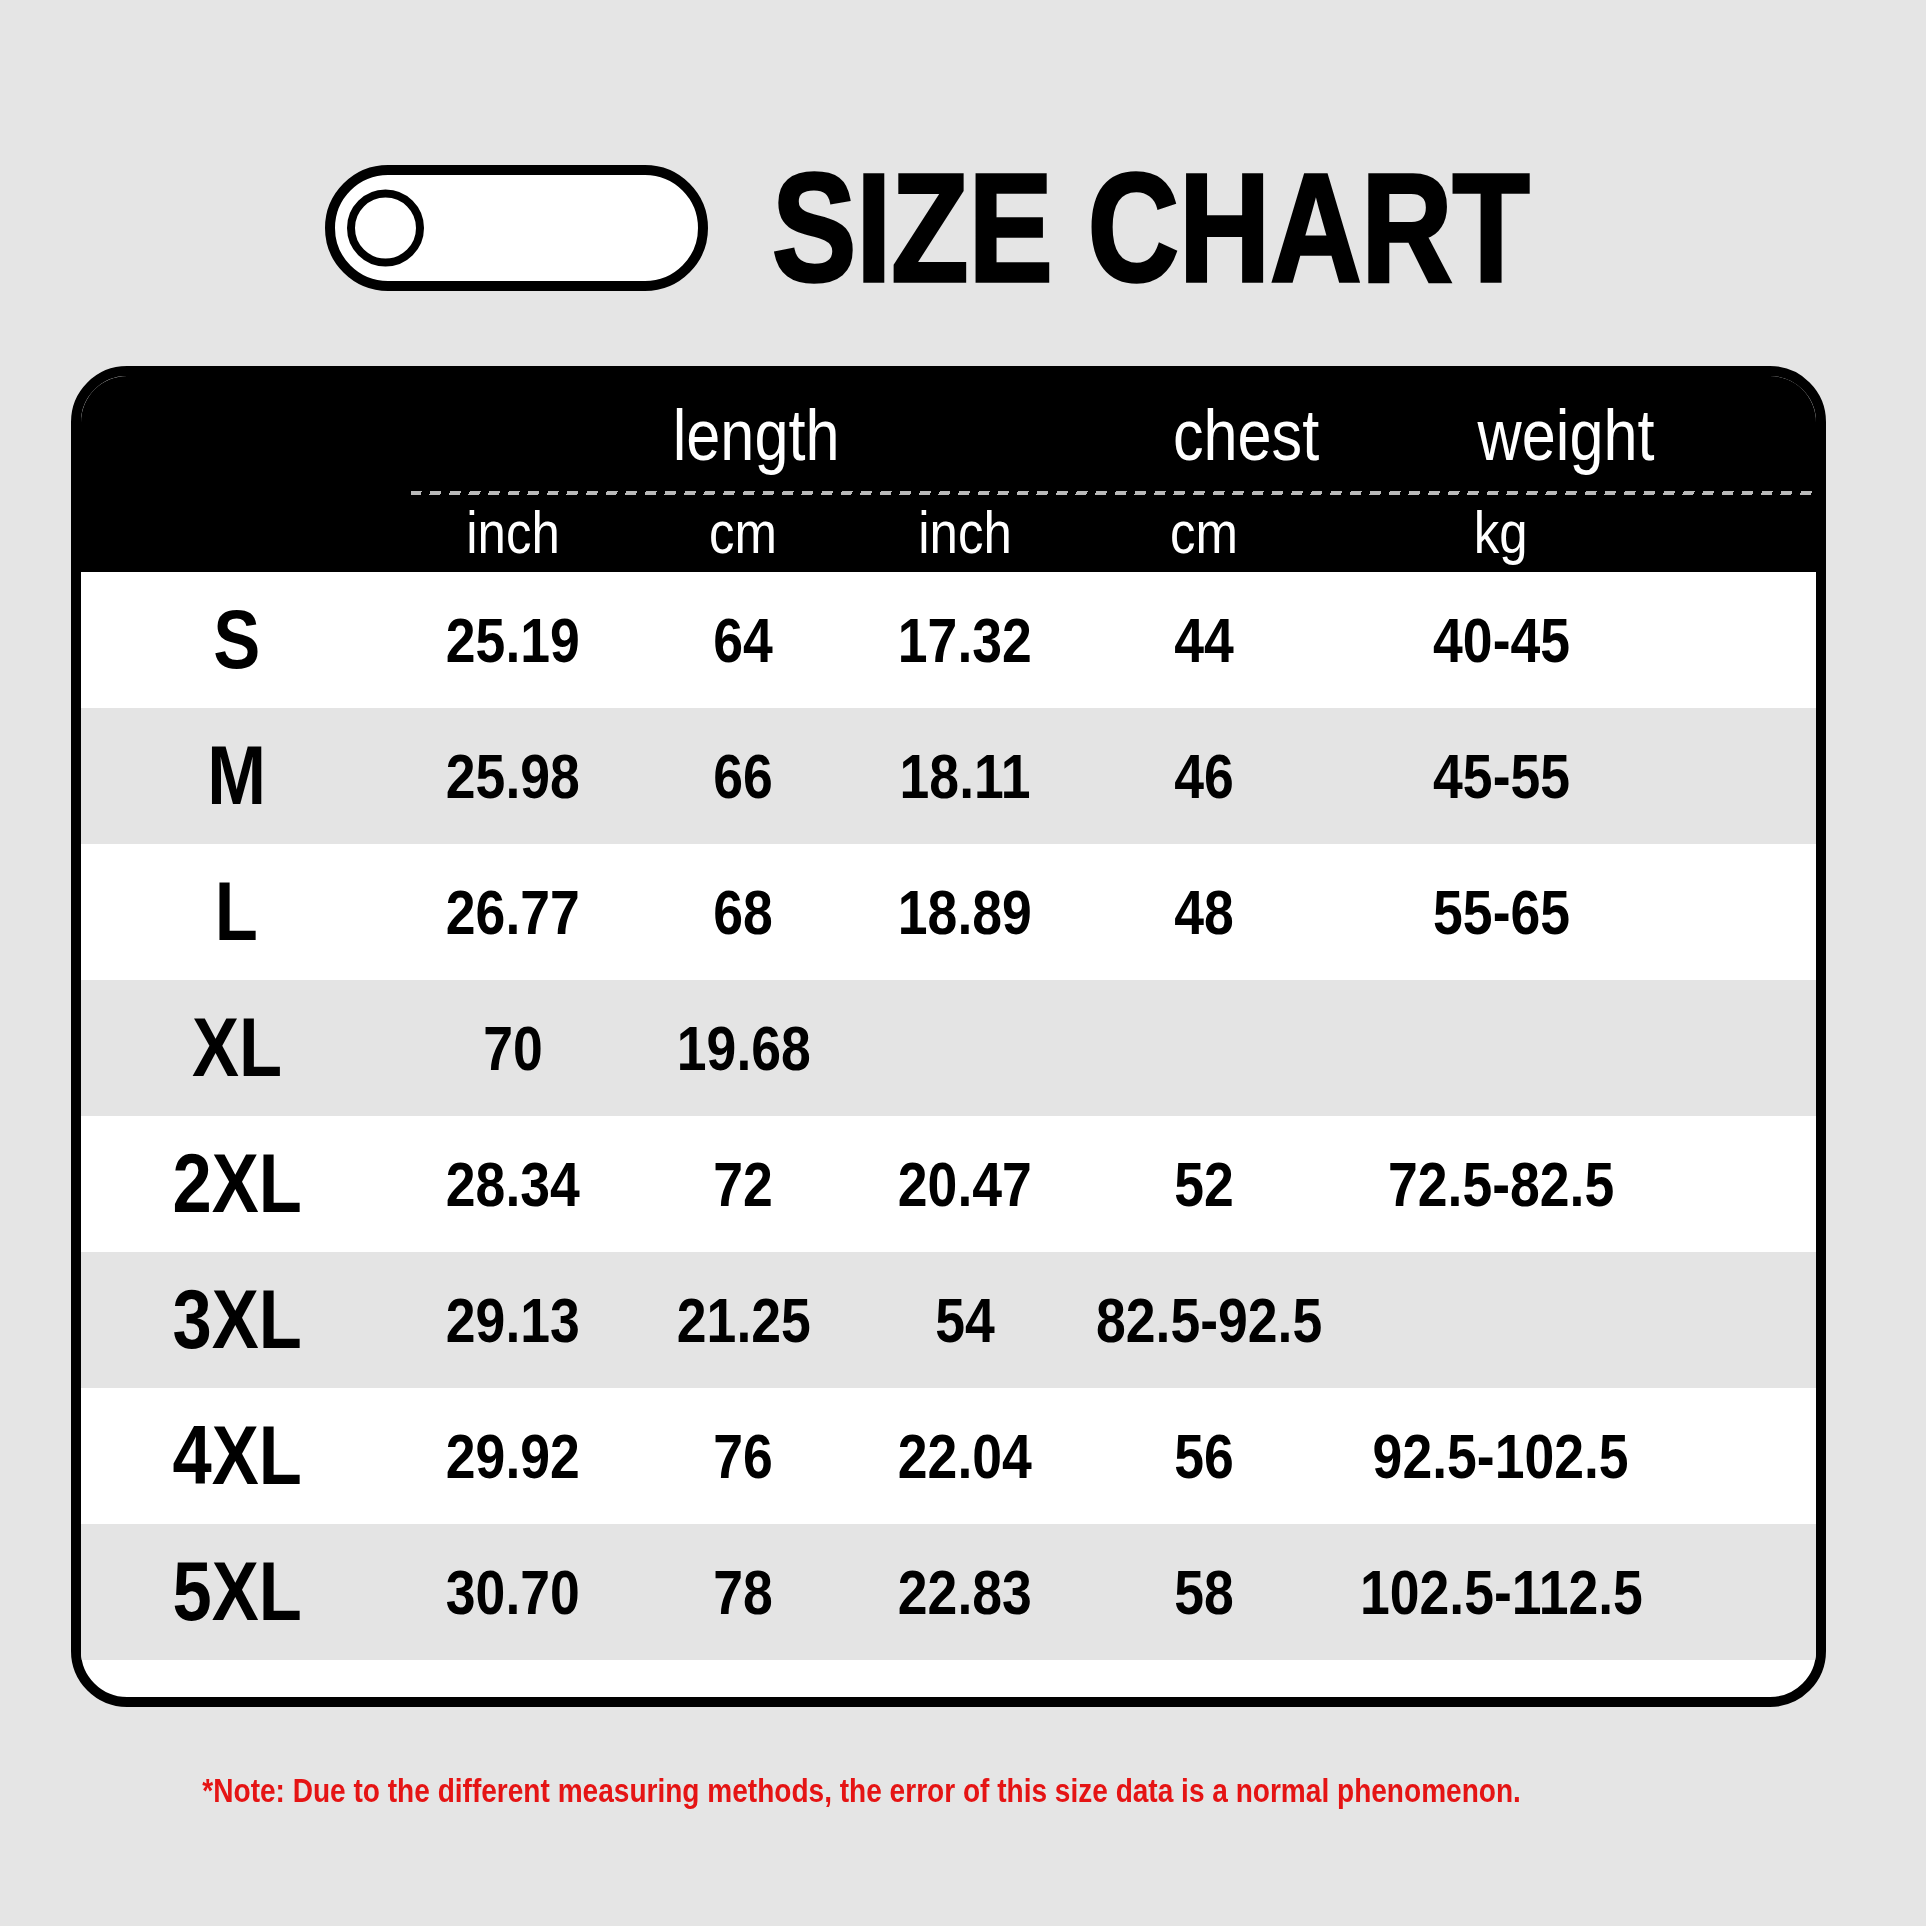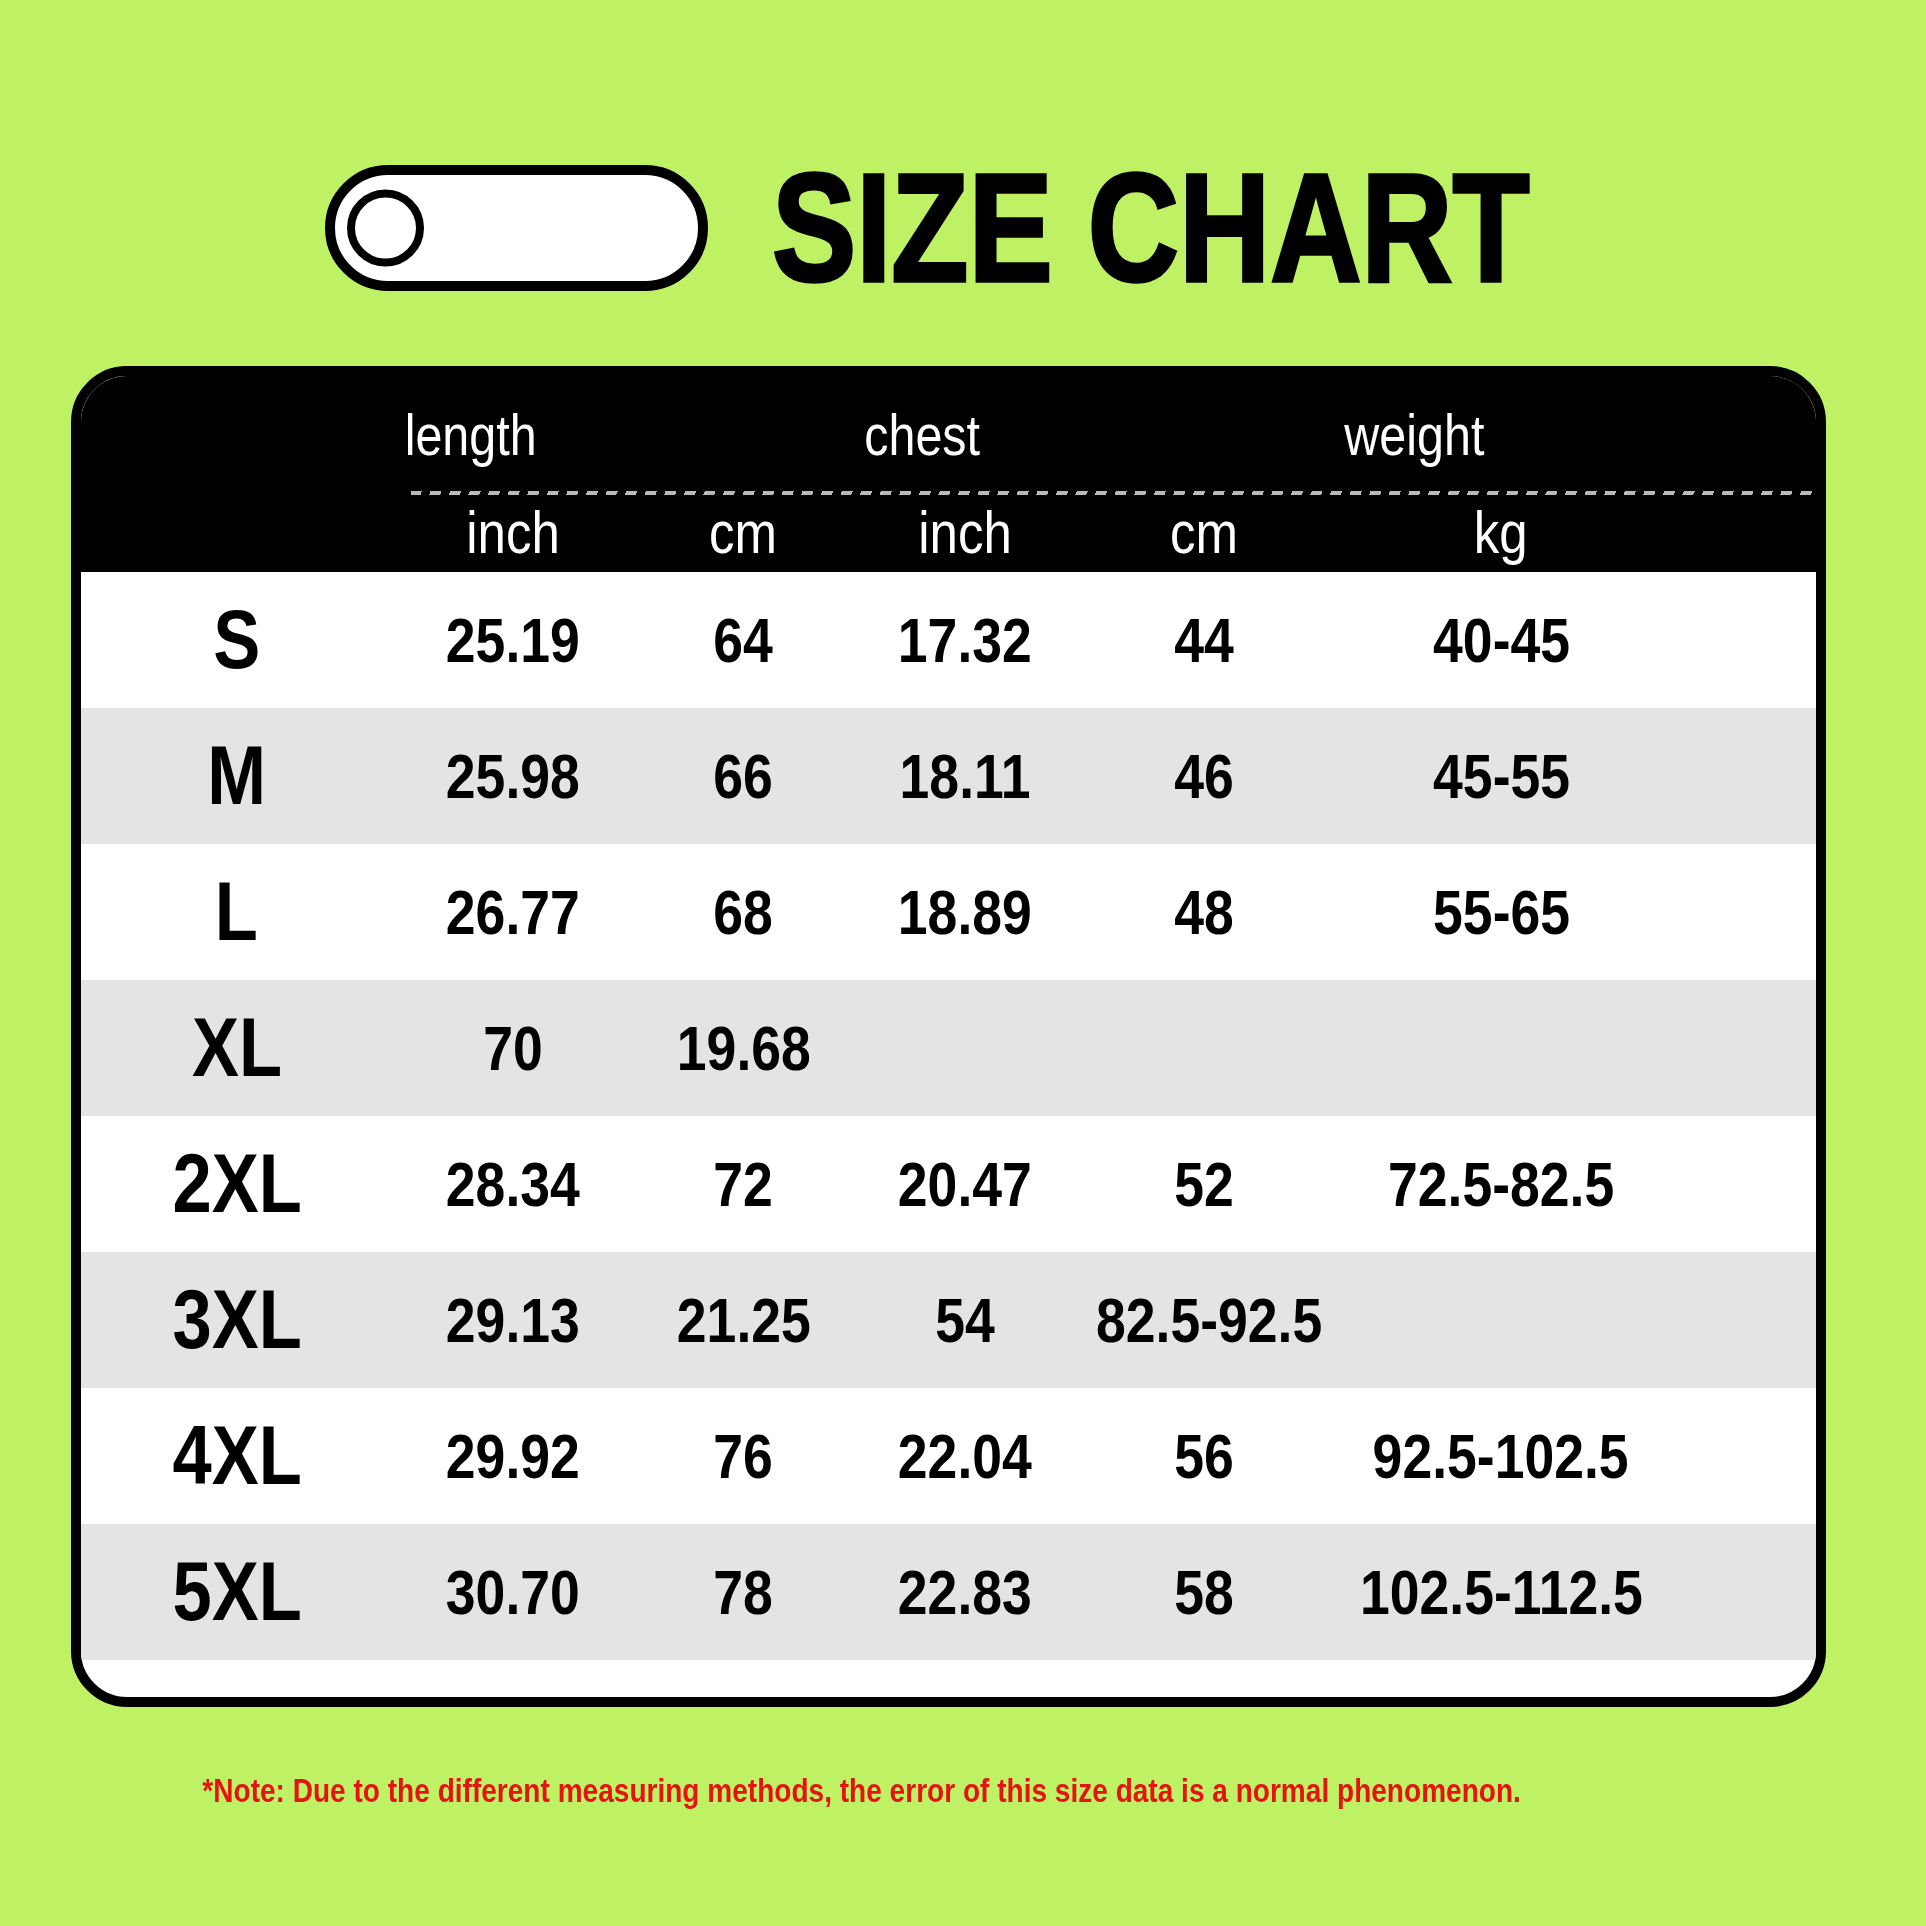--- a/index.html
+++ b/index.html
@@ -4,21 +4,21 @@
 <style>
   html, body {
     margin: 0;
     padding: 0;
     background: #ffffff;
   }
   .page {
     position: relative;
     width: 1926px;
     height: 1926px;
-    background: #bef264;
+    background: #e5e5e5;
     font-family: "Liberation Sans", "DejaVu Sans", sans-serif;
     color: #000;
     overflow: hidden;
   }
   
   .title-row {
     position: absolute;
     left: 325px;
     top: 165px;
     height: 126px;
@@ -95,22 +95,22 @@
   }
   .size-col-label span {
     display: inline-block;
     font-size: 88px;
     font-weight: bold;
     transform: scaleX(0.8);
     white-space: nowrap;
   }
   .group-row { height: 117px; }
   .glabel {
-    text-align: left;
-    font-size: 57px;
+    text-align: right;
+    font-size: 72px;
     white-space: nowrap;
   }
   .glabel span { display: inline-block; transform: scaleX(0.85); }
   .g-length { grid-column: 2 / 4; }
   .g-chest  { grid-column: 4 / 6; }
   .g-weight { grid-column: 6 / 7; }
   .dash-line {
     position: absolute;
     left: 19%;
     right: 0;

